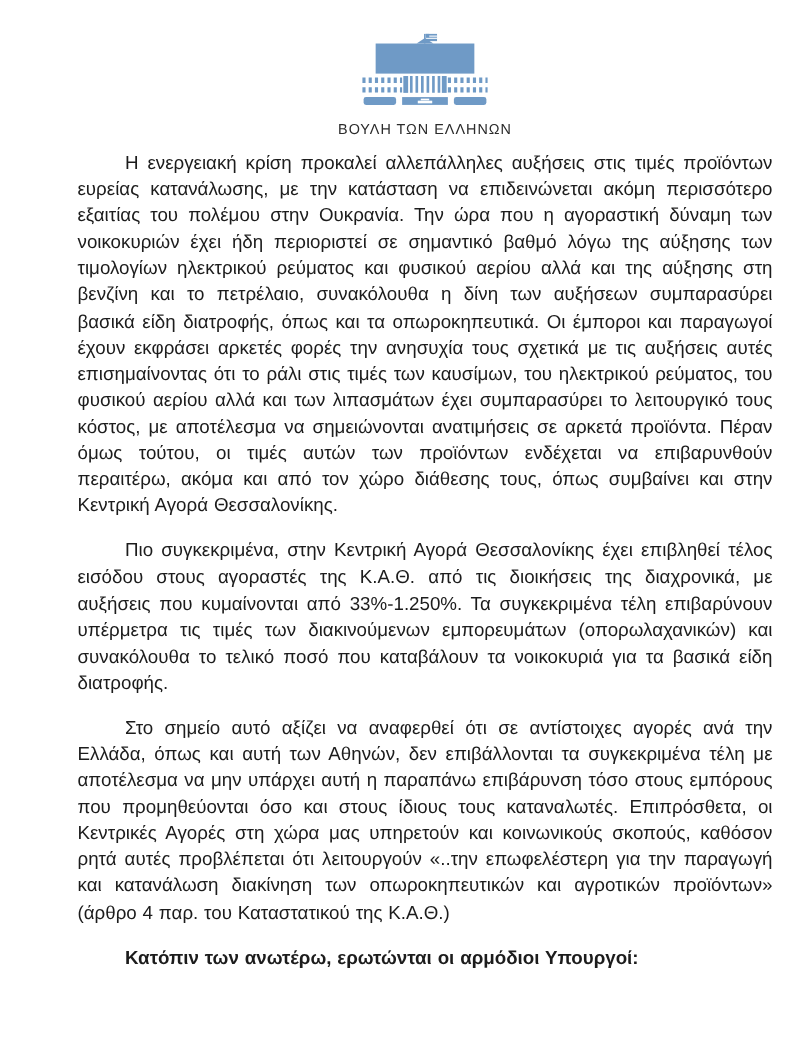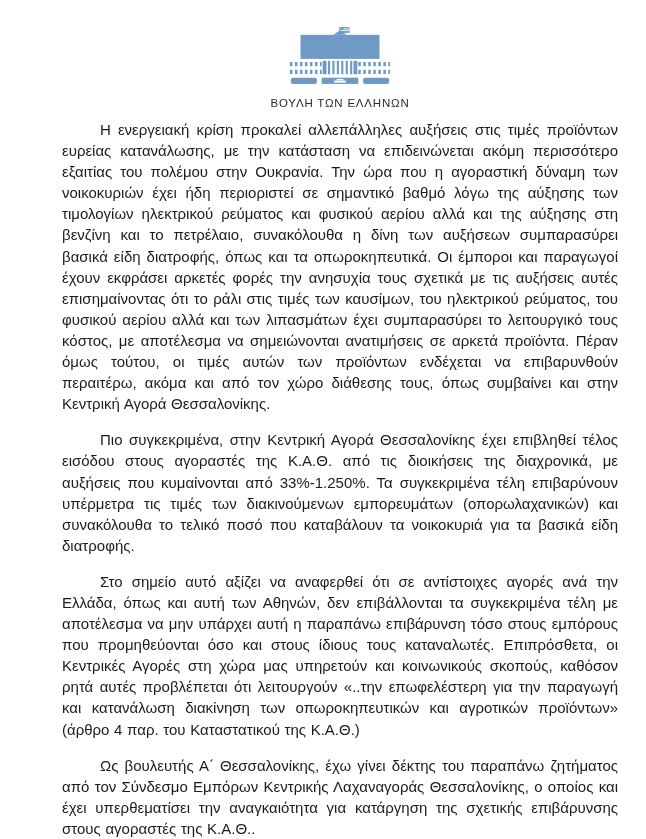--- a/index.html
+++ b/index.html
@@ -83,17 +83,16 @@
         <rect x="50.5" y="54.8" width="7" height="1.4" fill="#ffffff"></rect>
       </svg>
     </span>
     <div class="institution-name">ΒΟΥΛΗ ΤΩΝ ΕΛΛΗΝΩΝ</div>
   </div>
 
   <div class="doc-body">
     <p>Η ενεργειακή κρίση προκαλεί αλλεπάλληλες αυξήσεις στις τιμές προϊόντων ευρείας κατανάλωσης, με την κατάσταση να επιδεινώνεται ακόμη περισσότερο εξαιτίας του πολέμου στην Ουκρανία. Την ώρα που η αγοραστική δύναμη των νοικοκυριών έχει ήδη περιοριστεί σε σημαντικό βαθμό λόγω της αύξησης των τιμολογίων ηλεκτρικού ρεύματος και φυσικού αερίου αλλά και της αύξησης στη βενζίνη και το πετρέλαιο, συνακόλουθα η δίνη των αυξήσεων συμπαρασύρει βασικά είδη διατροφής, όπως και τα οπωροκηπευτικά. Οι έμποροι και παραγωγοί έχουν εκφράσει αρκετές φορές την ανησυχία τους σχετικά με τις αυξήσεις αυτές επισημαίνοντας ότι το ράλι στις τιμές των καυσίμων, του ηλεκτρικού ρεύματος, του φυσικού αερίου αλλά και των λιπασμάτων έχει συμπαρασύρει το λειτουργικό τους κόστος, με αποτέλεσμα να σημειώνονται ανατιμήσεις σε αρκετά προϊόντα. Πέραν όμως τούτου, οι τιμές αυτών των προϊόντων ενδέχεται να επιβαρυνθούν περαιτέρω, ακόμα και από τον χώρο διάθεσης τους, όπως συμβαίνει και στην Κεντρική Αγορά Θεσσαλονίκης.</p>
     <p>Πιο συγκεκριμένα, στην Κεντρική Αγορά Θεσσαλονίκης έχει επιβληθεί τέλος εισόδου στους αγοραστές της Κ.Α.Θ. από τις διοικήσεις της διαχρονικά, με αυξήσεις που κυμαίνονται από 33%-1.250%. Τα συγκεκριμένα τέλη επιβαρύνουν υπέρμετρα τις τιμές των διακινούμενων εμπορευμάτων (οπορωλαχανικών) και συνακόλουθα το τελικό ποσό που καταβάλουν τα νοικοκυριά για τα βασικά είδη διατροφής.</p>
     <p>Στο σημείο αυτό αξίζει να αναφερθεί ότι σε αντίστοιχες αγορές ανά την Ελλάδα, όπως και αυτή των Αθηνών, δεν επιβάλλονται τα συγκεκριμένα τέλη με αποτέλεσμα να μην υπάρχει αυτή η παραπάνω επιβάρυνση τόσο στους εμπόρους που προμηθεύονται όσο και στους ίδιους τους καταναλωτές. Επιπρόσθετα, οι Κεντρικές Αγορές στη χώρα μας υπηρετούν και κοινωνικούς σκοπούς, καθόσον ρητά αυτές προβλέπεται ότι λειτουργούν  «..την επωφελέστερη για την παραγωγή και κατανάλωση διακίνηση των οπωροκηπευτικών και αγροτικών προϊόντων» (άρθρο 4 παρ. του Καταστατικού της Κ.Α.Θ.)</p>
-    <p>Ως βουλευτής Α΄ Θεσσαλονίκης, έχω γίνει δέκτης του παραπάνω ζητήματος από τον Σύνδεσμο Εμπόρων Κεντρικής Λαχαναγοράς Θεσσαλονίκης, ο οποίος και έχει υπερθεματίσει την αναγκαιότητα για κατάργηση της σχετικής επιβάρυνσης στους αγοραστές της Κ.Α.Θ..</p>
     <p class="closing">Κατόπιν των ανωτέρω, ερωτώνται οι αρμόδιοι Υπουργοί:</p>
   </div>
 
 </div>
 
 </body></html>

